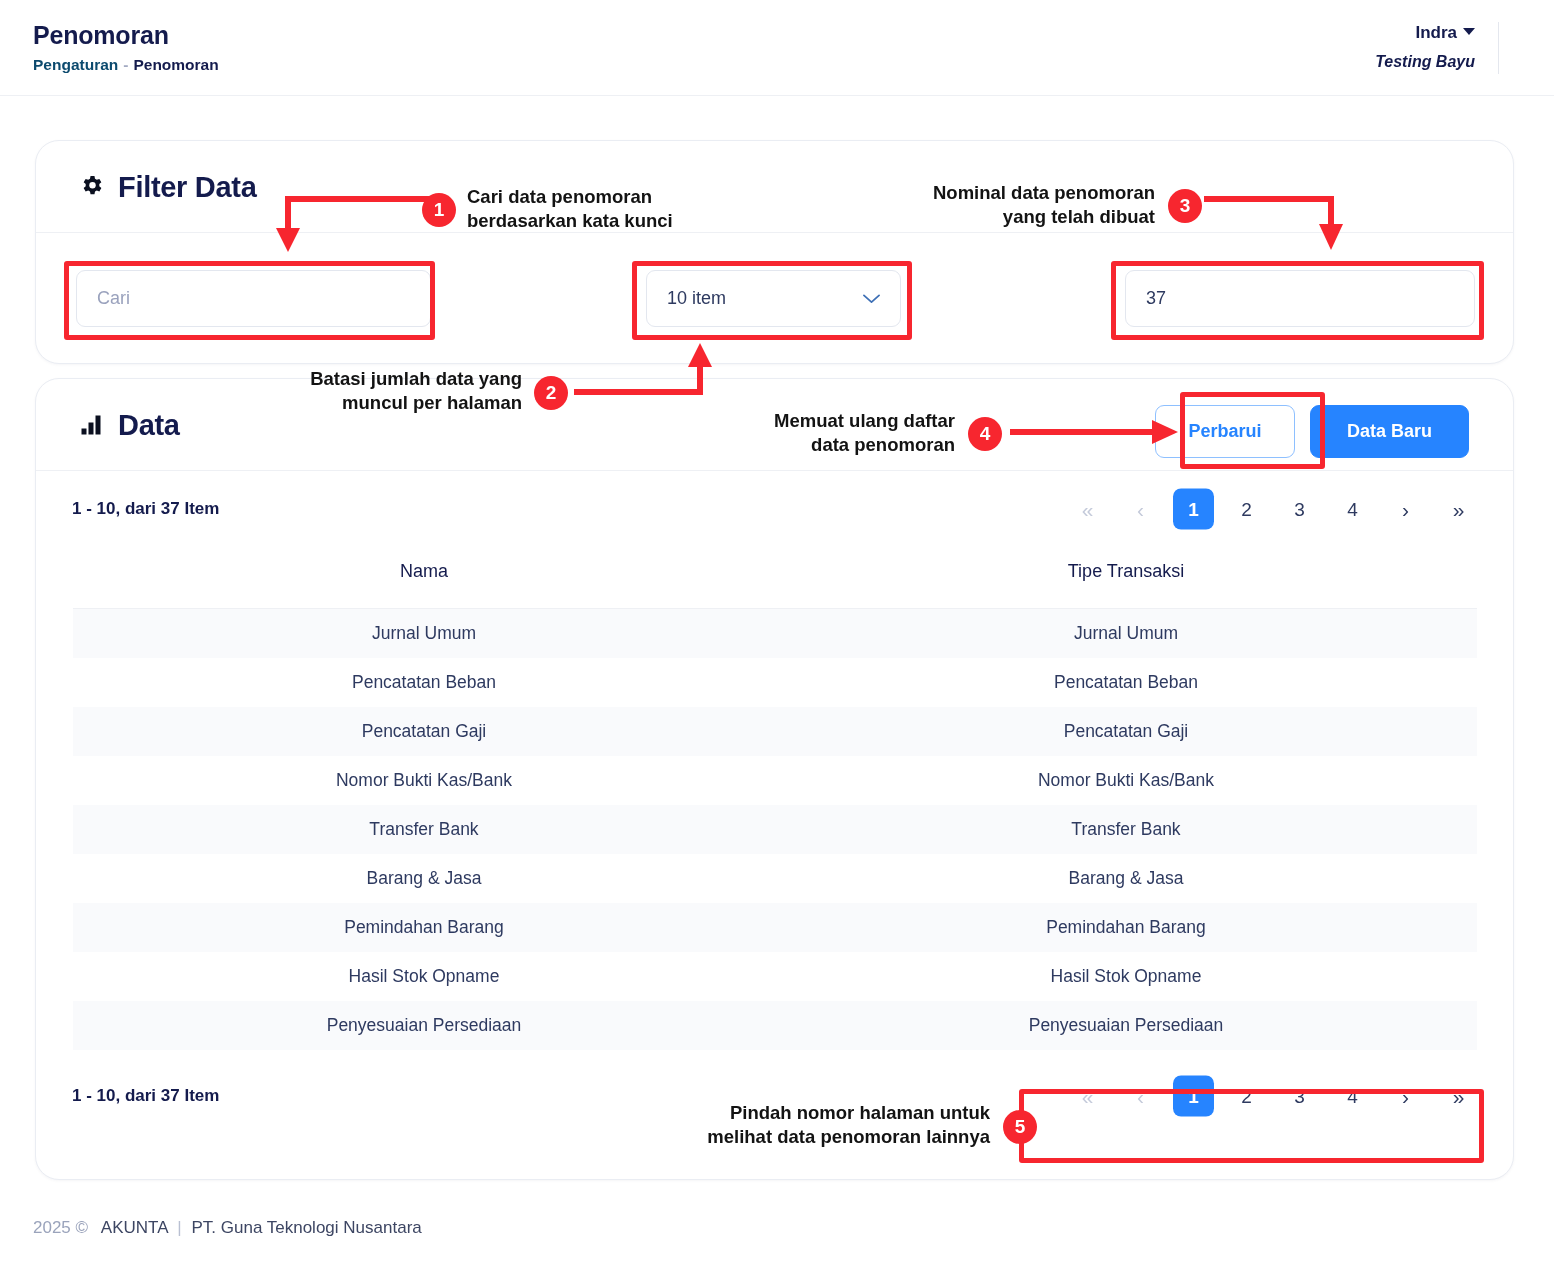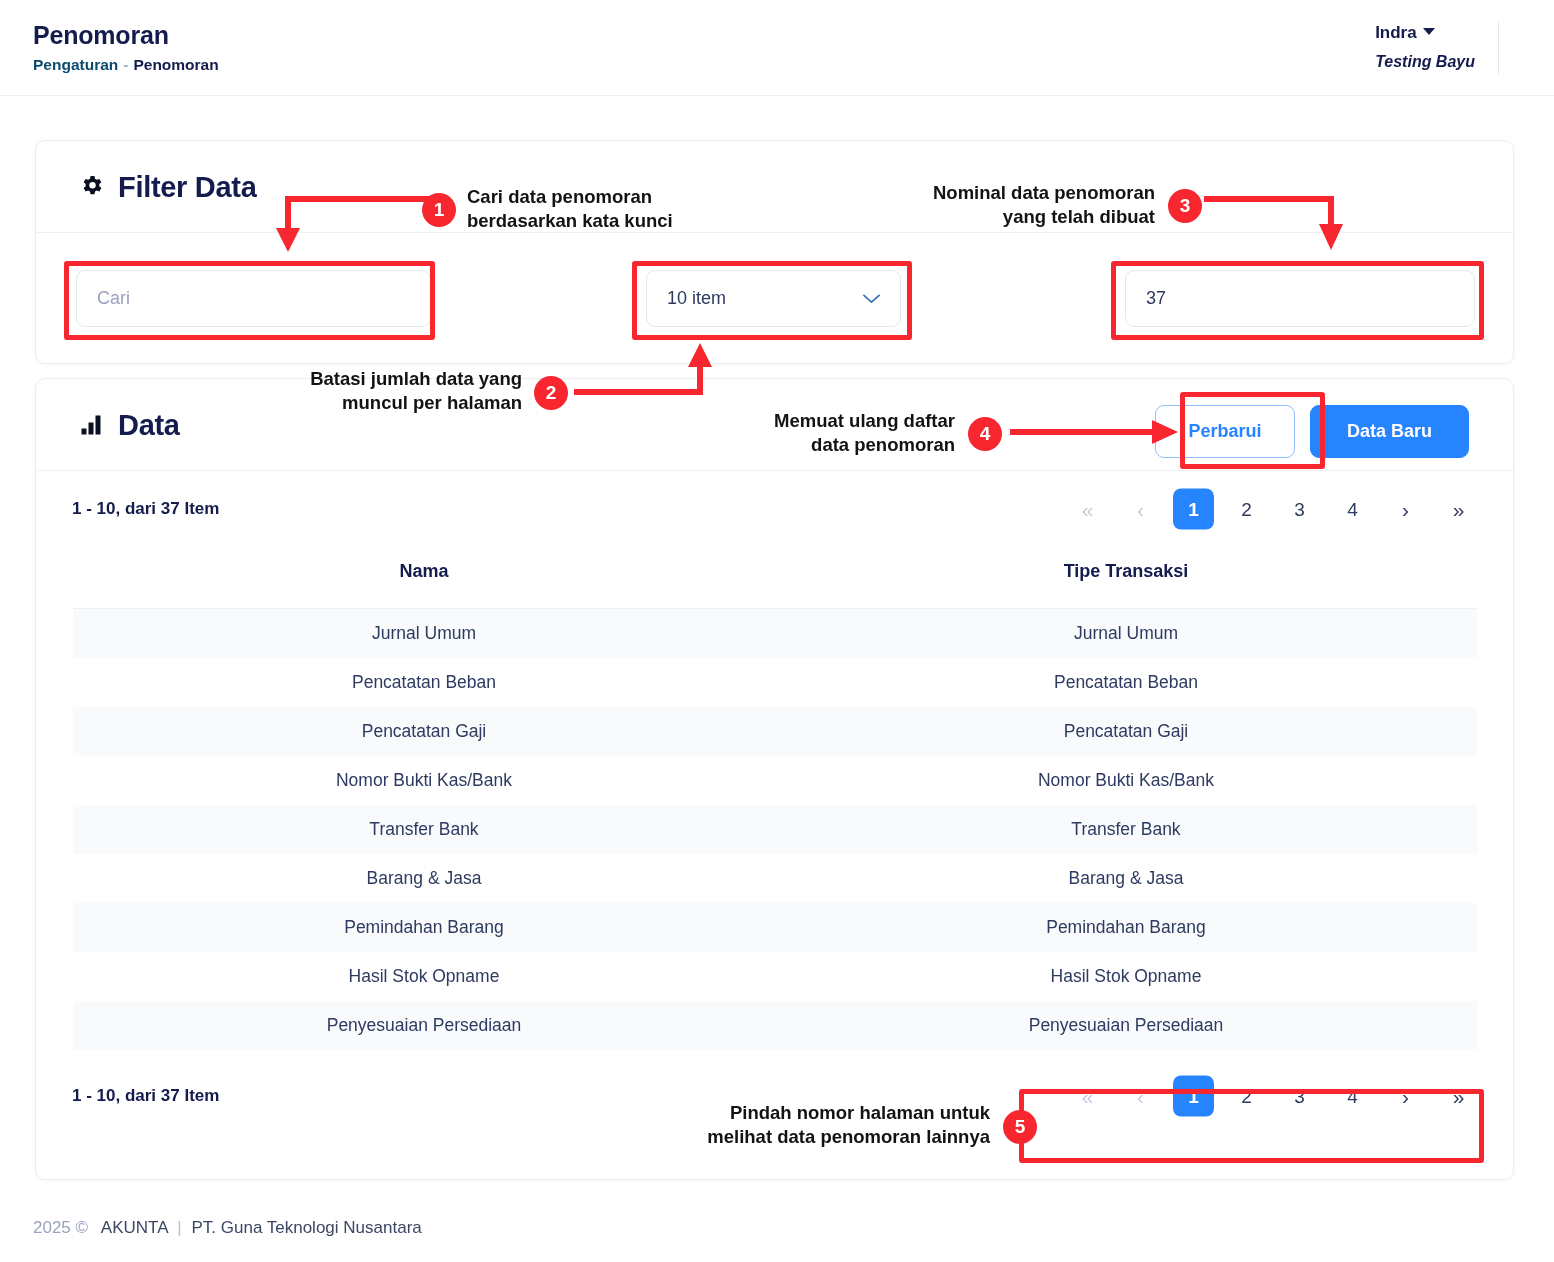--- a/index.html
+++ b/index.html
@@ -21,21 +21,21 @@
     font-size: 25px; font-weight: bold; color: #141b4d; letter-spacing: -0.2px;
   }
   .breadcrumb {
     position: absolute; left: 33px; top: 56px;
     font-size: 15.5px; font-weight: bold; color: #141b4d;
   }
   .breadcrumb .crumb-muted { color: #0c4a6e; font-weight: bold; }
   .breadcrumb .crumb-sep { color: #a3aac2; margin: 0 5px; }
 
   .user-block {
-    position: absolute; right: 79px; top: 22px; text-align: left;
+    position: absolute; right: 79px; top: 22px; text-align: right;
   }
   .user-name {
     font-size: 17px; font-weight: bold; color: #141b4d; line-height: 1.25;
     display: inline-block;
   }
   .caret-down {
     display: inline-block; width: 0; height: 0; margin-left: 6px;
     vertical-align: 3px;
     border-left: 6px solid transparent; border-right: 6px solid transparent;
     border-top: 7px solid #141b4d;
@@ -45,21 +45,21 @@
     line-height: 1.4; margin-top: 8px;
   }
   .user-divider {
     position: absolute; right: 55px; top: 22px; width: 1px; height: 52px;
     background: #e4e7ee;
   }
 
   
   .card {
     position: absolute; background: #ffffff;
-    border: 1px solid #eaedf3; border-radius: 10px;
+    border: 1px solid #eaedf3; border-radius: 24px;
     box-shadow: 0 1px 3px rgba(20,27,77,0.045);
   }
   #card-filter { left: 35px; top: 140px; width: 1479px; height: 224px; }
   #card-data   { left: 35px; top: 378px; width: 1479px; height: 802px; }
 
   .card-head {
     position: relative; height: 92px; border-bottom: 1px solid #eef0f4;
   }
   .card-title {
     position: absolute; left: 44px; top: 50%; transform: translateY(-50%);
@@ -123,21 +123,21 @@
     font-weight: normal;
   }
   .pg.disabled { color: #c4cada; }
   .pg.active { background: #2684ff; color: #ffffff; font-weight: bold; }
   .pg.sm { font-size: 21px; }
 
   table.data-table {
     width: 1404px; margin: 0 37px; border-collapse: collapse; table-layout: fixed;
   }
   table.data-table th {
-    font-size: 18px; font-weight: bold; color: #141b4d;
+    font-size: 18px; font-weight: normal; color: #141b4d;
     padding: 14px 0 26px 0;
   }
   table.data-table td {
     font-size: 17.5px; color: #2e3a60; text-align: center; padding: 14px 0;
   }
   table.data-table tbody tr:nth-child(odd) { background: #f9fafc; }
   table.data-table thead tr { border-bottom: 1px solid #eef0f4; }
 
   
   .footer {

